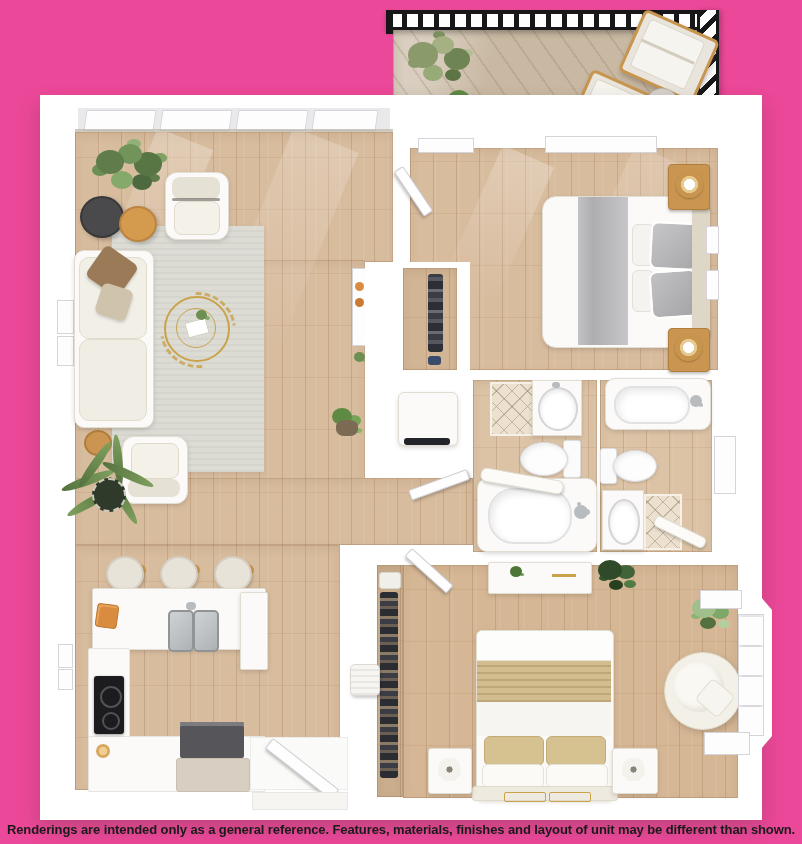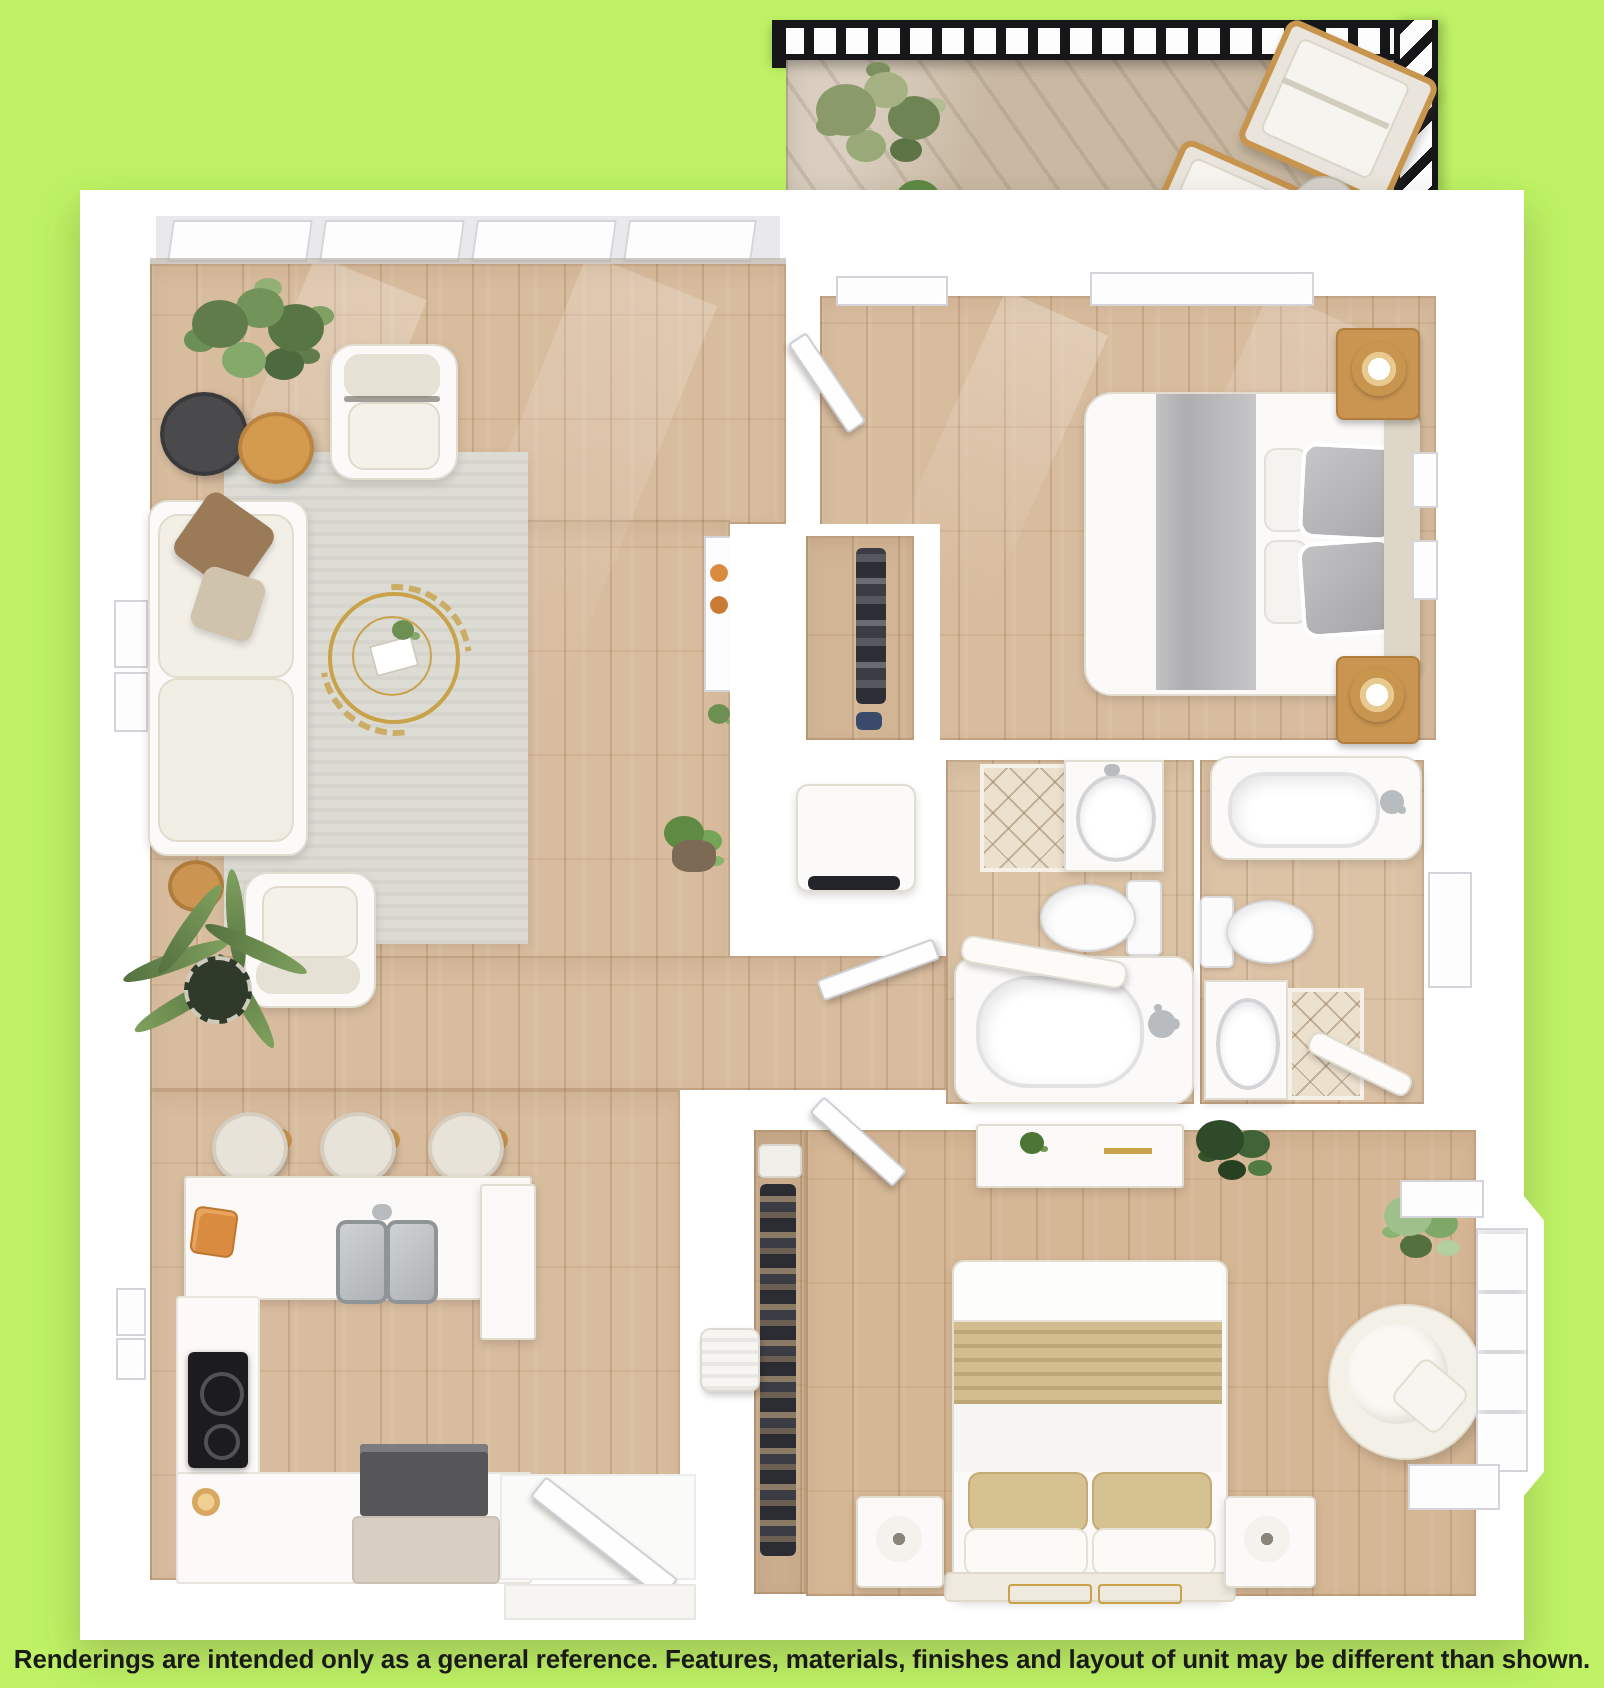--- a/index.html
+++ b/index.html
@@ -1,21 +1,21 @@
 <!DOCTYPE html>
 <html style="--wall: #ffffff; --wood-floor: #d8bc9e; --wood-floor-dark: #c9ab8a; --balcony-floor: #c9b9a3; --rug: #dcdcd5; --upholstery-cream: #efebe2; --accent-wood: #c8954f; --gold: #c9a24a; --plant-green: #6d8f52; --plant-green-dark: #3f5a35; --textile-tan: #d3bd8e; --textile-gray: #b6b6b8; --stove-black: #1c1c1f; --steel: #b9bcbe; --tile: #ece1cf; --railing-black: #17171a; --text: #1a1a1a;"><head>
 <meta charset="utf-8">
 <style>
   :root{
     --wall:#ffffff; --wood:#d8bc9e; --wood-dark:#c9ab8a; --balcony:#c9b9a3;
     --rug:#dcdcd5; --cream:#efebe2; --accent-wood:#c8954f; --gold:#c9a24a;
     --green:#6d8f52; --green-dark:#3f5a35; --steel:#b9bcbe; --ink:#1a1a1a;
   }
   html,body{margin:0;padding:0;background:#fff;}
-  .stage{position:relative;width:802px;height:844px;background:#bef264;overflow:hidden;
+  .stage{position:relative;width:802px;height:844px;background:#ec4899;overflow:hidden;
          font-family:"Liberation Sans",sans-serif;}
   .a{position:absolute;}
   .wood{background-color:var(--wood);
     background-image:
       repeating-linear-gradient(90deg, rgba(255,255,255,.06) 0 2px, transparent 2px 24px),
       repeating-linear-gradient(90deg, rgba(146,104,66,.25) 0 1px, transparent 1px 23px),
       repeating-linear-gradient(0deg, rgba(146,104,66,.12) 0 1px, transparent 1px 52px);
     box-shadow: inset 0 0 0 1px rgba(146,104,66,.20), inset 0 4px 10px rgba(120,90,60,.12);}
   .bfloor{background-color:var(--balcony);
     background-image:

